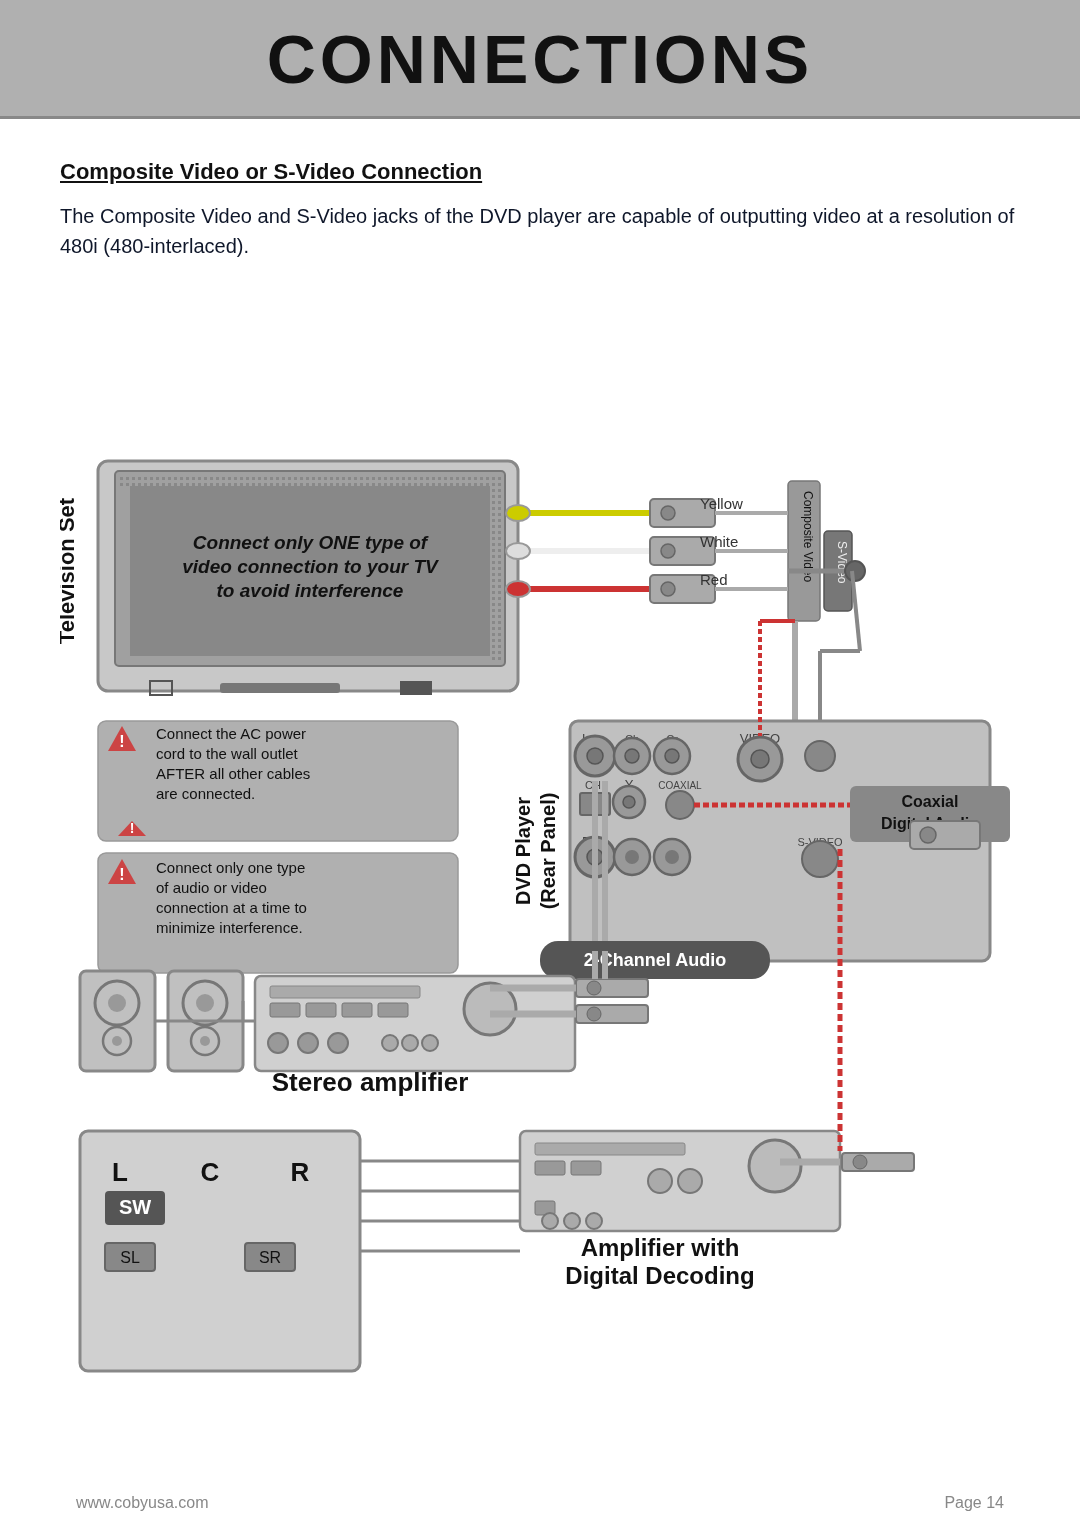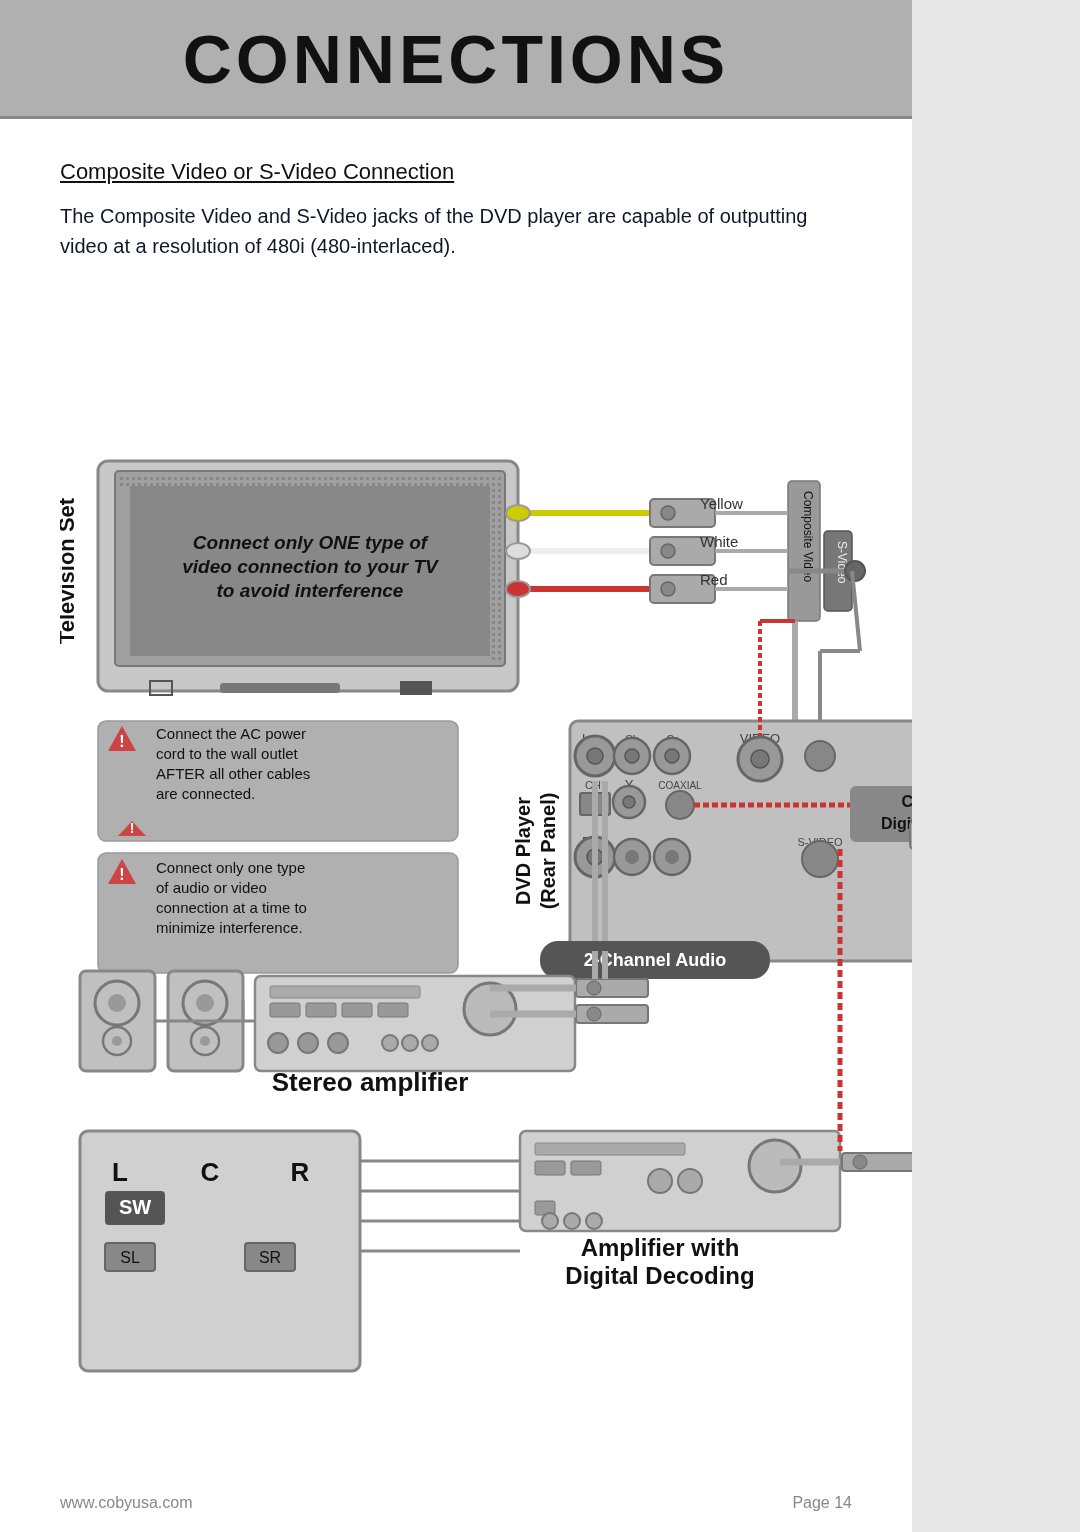--- a/index.html
+++ b/index.html
@@ -5,21 +5,21 @@
     * { box-sizing: border-box; margin: 0; padding: 0; }
     body {
       background: #e8e8e8;
       font-family: Arial, sans-serif;
       width: 1080px;
       min-height: 1532px;
       position: relative;
     }
     .page {
       background: white;
-      width: 912px;
+      width: 1080px;
       min-height: 1532px;
       position: relative;
       overflow: hidden;
     }
     .header {
       background: #b0b0b0;
       text-align: center;
       padding: 20px 0 18px 0;
       border-bottom: 3px solid #888;
     }
@@ -27,21 +27,21 @@
       font-size: 68px;
       font-weight: 900;
       letter-spacing: 4px;
       color: #111;
     }
     .content {
       padding: 40px 60px 80px 60px;
     }
     .section-title {
       font-size: 22px;
-      font-weight: normal;
+      font-weight: bold;
       text-decoration: underline;
       margin-bottom: 16px;
       color: #111;
     }
     .section-desc {
       font-size: 20px;
       line-height: 1.5;
       color: #0f172a;
       margin-bottom: 30px;
     }
@@ -53,21 +53,21 @@
     }
 
     
     .footer {
       position: absolute;
       bottom: 20px;
       left: 0;
       right: 0;
       display: flex;
       justify-content: space-between;
-      padding: 0 60px;
+      padding: 0 76px;
       font-size: 16px;
       color: #888;
     }
   </style>
 </head>
 <body>
 
 <div class="page">
 
   <div class="header">

